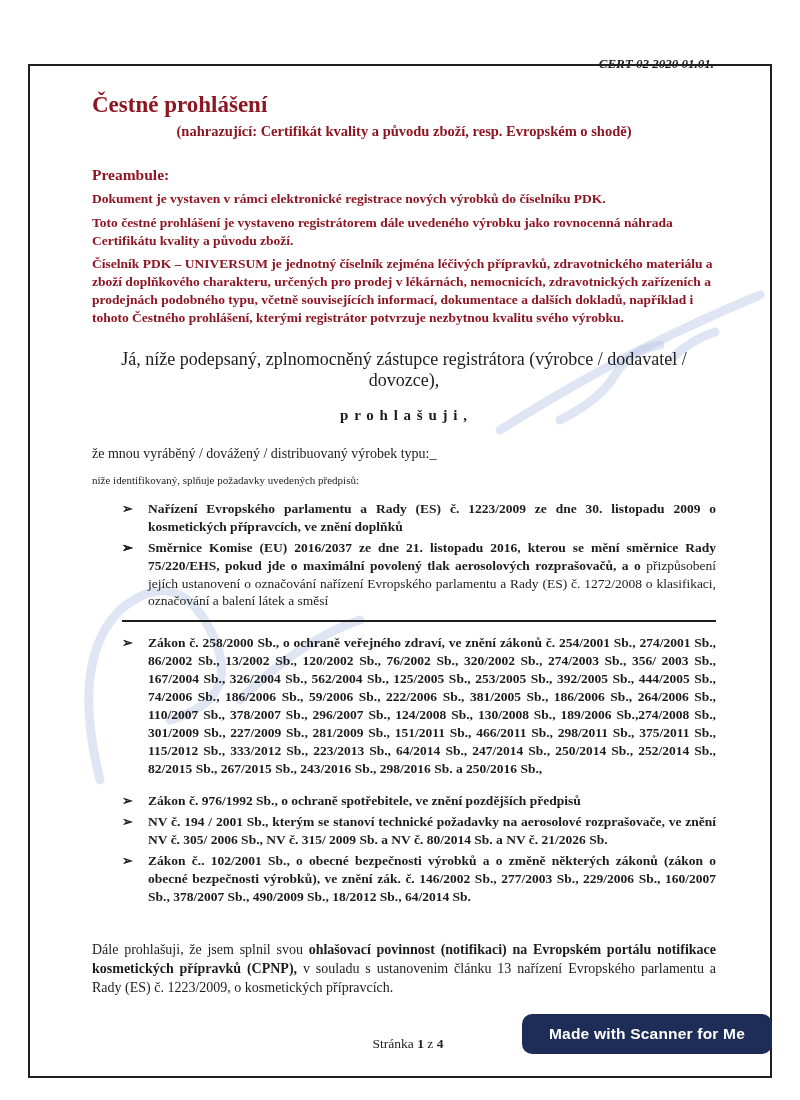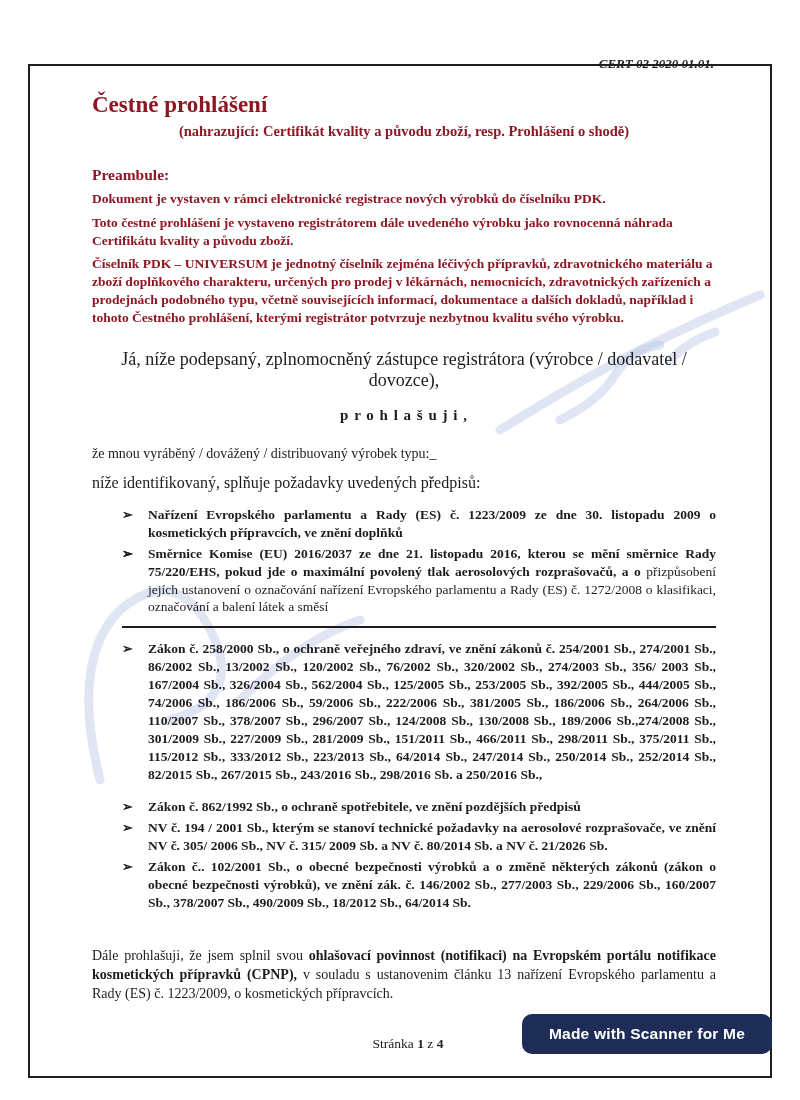--- a/index.html
+++ b/index.html
@@ -47,21 +47,21 @@
 
   .intro-line{margin-top:22px;text-align:center;font-size:18px;}
   .verb-line{margin-top:16px;text-align:center;font-size:15px;font-weight:bold;letter-spacing:1px;}
   .product-line{margin-top:22px;font-size:14px;}
   .product-type-wrap{margin-top:8px;text-align:center;}
   .product-type{
     display:inline-block;background:var(--highlight);
     font-size:17px;font-weight:bold;text-decoration:underline;
     padding:1px 6px;
   }
-  .requirements-line{margin-top:12px;font-size:16px;}
+  .requirements-line{margin-top:12px;font-size:11px;}
 
   ul.bullets{list-style:none;margin:14px 0 0 0;padding:0 0 0 30px;}
   ul.bullets li{
     position:relative;padding-left:26px;margin-bottom:3px;
     font-size:13.5px;line-height:1.33;text-align:justify;
   }
   ul.bullets li .marker{
     position:absolute;left:0;top:0;font-weight:bold;font-size:13px;
   }
   .b{font-weight:bold;}
@@ -107,21 +107,21 @@
       <path d="M 240 700 Q 300 640 360 620"></path>
     </g>
   </svg>
 
   <div class="cert-code">CERT 02 2020 01.01.</div>
 
   <div class="frame">
     <div class="content">
 
       <h1 class="title">Čestné prohlášení</h1>
-      <div class="subtitle">(nahrazující: Certifikát kvality a původu zboží, resp. Prohlášení o shodě)</div>
+      <div class="subtitle">(nahrazující: Certifikát kvality a původu zboží, resp. Evropském o shodě)</div>
 
       <div class="preamble">
         <div class="preamble-heading">Preambule:</div>
         <p>Dokument je vystaven v rámci elektronické registrace nových výrobků do číselníku PDK.</p>
         <p>Toto čestné prohlášení je vystaveno registrátorem dále uvedeného výrobku jako rovnocenná náhrada Certifikátu kvality a původu zboží.</p>
         <p>Číselník PDK – UNIVERSUM je jednotný číselník zejména léčivých přípravků, zdravotnického materiálu a zboží doplňkového charakteru, určených pro prodej v lékárnách, nemocnicích, zdravotnických zařízeních a prodejnách podobného typu, včetně souvisejících informací, dokumentace a dalších dokladů, například i tohoto Čestného prohlášení, kterými registrátor potvrzuje nezbytnou kvalitu svého výrobku.</p>
       </div>
 
       <div class="intro-line">Já, níže podepsaný, zplnomocněný zástupce registrátora (výrobce / dodavatel / dovozce),</div>
       <div class="verb-line">p r o h l a š u j i ,</div>
@@ -142,21 +142,21 @@
         </li>
       </ul>
 
       <hr class="divider">
 
       <ul class="bullets cz">
         <li class="big">
           <span class="marker">➢</span><span class="b">Zákon č. 258/2000 Sb., o ochraně veřejného zdraví, ve znění zákonů č. 254/2001 Sb., 274/2001 Sb., 86/2002 Sb., 13/2002 Sb., 120/2002 Sb., 76/2002 Sb., 320/2002 Sb., 274/2003 Sb., 356/ 2003 Sb., 167/2004 Sb., 326/2004 Sb., 562/2004 Sb., 125/2005 Sb., 253/2005 Sb., 392/2005 Sb., 444/2005 Sb., 74/2006 Sb., 186/2006 Sb., 59/2006 Sb., 222/2006 Sb., 381/2005 Sb., 186/2006 Sb., 264/2006 Sb., 110/2007 Sb., 378/2007 Sb., 296/2007 Sb., 124/2008 Sb., 130/2008 Sb., 189/2006 Sb.,274/2008 Sb., 301/2009 Sb., 227/2009 Sb., 281/2009 Sb., 151/2011 Sb., 466/2011 Sb., 298/2011 Sb., 375/2011 Sb., 115/2012 Sb., 333/2012 Sb., 223/2013 Sb., 64/2014 Sb., 247/2014 Sb., 250/2014 Sb., 252/2014 Sb., 82/2015 Sb., 267/2015 Sb., 243/2016 Sb., 298/2016 Sb. a 250/2016 Sb.,</span><span></span>
         </li>
         <li>
-          <span class="marker">➢</span><span class="b">Zákon č. 862/1992 Sb., o ochraně spotřebitele, ve znění pozdějších předpisů</span><span></span>
+          <span class="marker">➢</span><span class="b">Zákon č. 976/1992 Sb., o ochraně spotřebitele, ve znění pozdějších předpisů</span><span></span>
         </li>
         <li>
           <span class="marker">➢</span><span class="b">NV č. 194 / 2001 Sb., kterým se stanoví technické požadavky na aerosolové rozprašovače, ve znění NV č. 305/ 2006 Sb., NV č. 315/ 2009 Sb. a NV č. 80/2014 Sb. a NV č. 21/2026 Sb.</span><span></span>
         </li>
         <li>
           <span class="marker">➢</span><span class="b">Zákon č.. 102/2001 Sb., o obecné bezpečnosti výrobků a o změně některých zákonů (zákon o obecné bezpečnosti výrobků), ve znění zák. č. 146/2002 Sb., 277/2003 Sb., 229/2006 Sb., 160/2007 Sb., 378/2007 Sb., 490/2009 Sb., 18/2012 Sb., 64/2014 Sb.</span><span></span>
         </li>
       </ul>
 
       <p class="closing"><span>Dále prohlašuji, že jsem splnil svou </span><span class="b">ohlašovací povinnost (notifikaci) na Evropském portálu notifikace kosmetických přípravků (CPNP),</span><span> v souladu s ustanovenim článku 13 nařízení Evropského parlamentu a Rady (ES) č. 1223/2009, o kosmetických přípravcích.</span></p>

